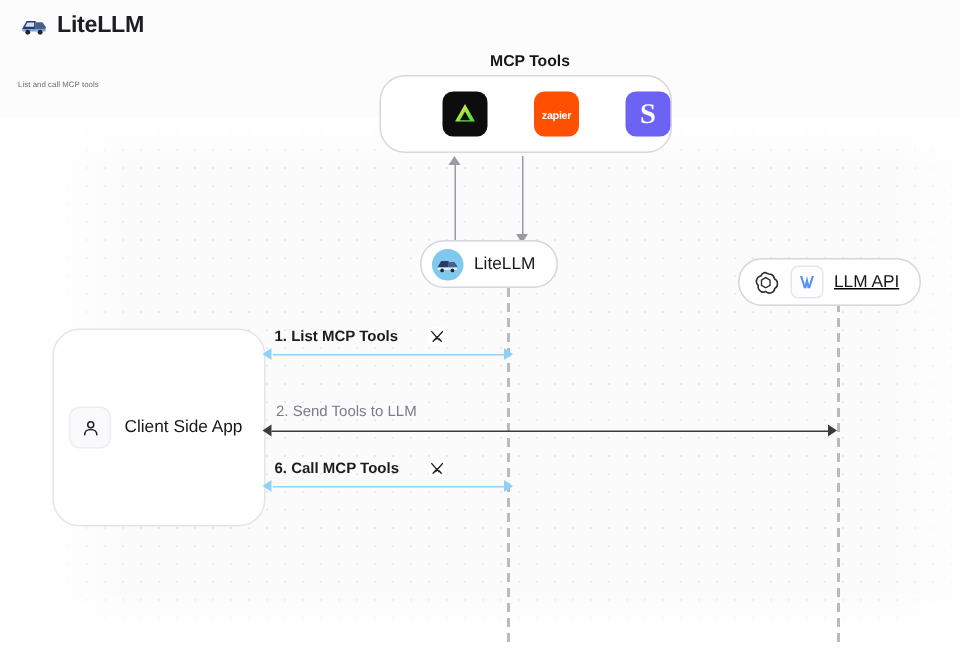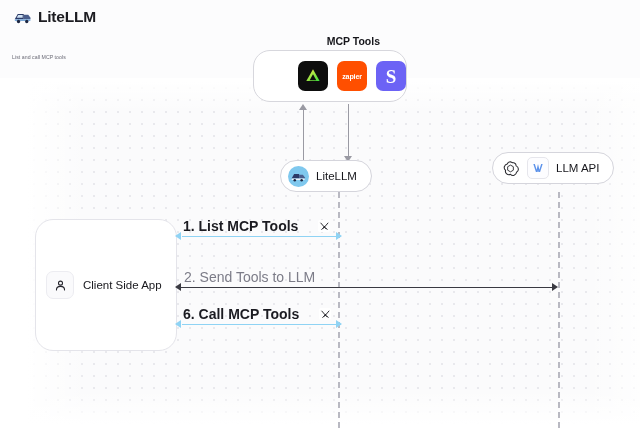--- a/index.html
+++ b/index.html
@@ -109,23 +109,24 @@
     position: absolute;
     left: 253px;
     top: 50px;
     width: 152px;
     height: 50px;
     border: 1px solid #d7d7dd;
     border-radius: 17px;
     background: #ffffff;
     display: flex;
     align-items: center;
-    justify-content: flex-end;
+    justify-content: space-between;
     gap: 9px;
     z-index: 30;
+    padding-left: 41px;
   }
   .tool-chip {
     width: 30px;
     height: 30px;
     border-radius: 7px;
     display: flex;
     align-items: center;
     justify-content: center;
     overflow: hidden;
   }
@@ -154,21 +155,21 @@
     border-radius: 16px;
     background: #ffffff;
     display: flex;
     align-items: center;
     gap: 7px;
     padding: 0 14px 0 7px;
     z-index: 30;
     box-sizing: border-box;
   }
   .node-litellm { left: 280px; top: 160px; }
-  .node-llmapi  { left: 492px; top: 152px; }
+  .node-llmapi  { left: 492px; top: 172px; text-decoration: underline; }
   .node-label {
     font-size: 11.5px;
     font-weight: 500;
     color: #17171c;
     white-space: nowrap;
   }
   .node-badge {
     width: 21px;
     height: 21px;
     border-radius: 50%;
@@ -258,21 +259,21 @@
     width: 0; height: 0;
     border-top: 4px solid transparent;
     border-bottom: 4px solid transparent;
   }
   .ah-left-blue  { border-right: 6px solid #8fd3f4; }
   .ah-right-blue { border-left: 6px solid #8fd3f4; }
   .ah-left-dark  { border-right: 6px solid #3a3a42; }
   .ah-right-dark { border-left: 6px solid #3a3a42; }
   .msg-label {
     position: absolute;
-    font-size: 14px;
+    font-size: 10px;
     font-weight: 600;
     color: #1b1b21;
     white-space: nowrap;
     display: flex;
     align-items: center;
     gap: 20px;
   }
   .msg-label-muted { color: #7c7c88; font-weight: 500; }
   .tool-glyph {
     display: inline-flex;

